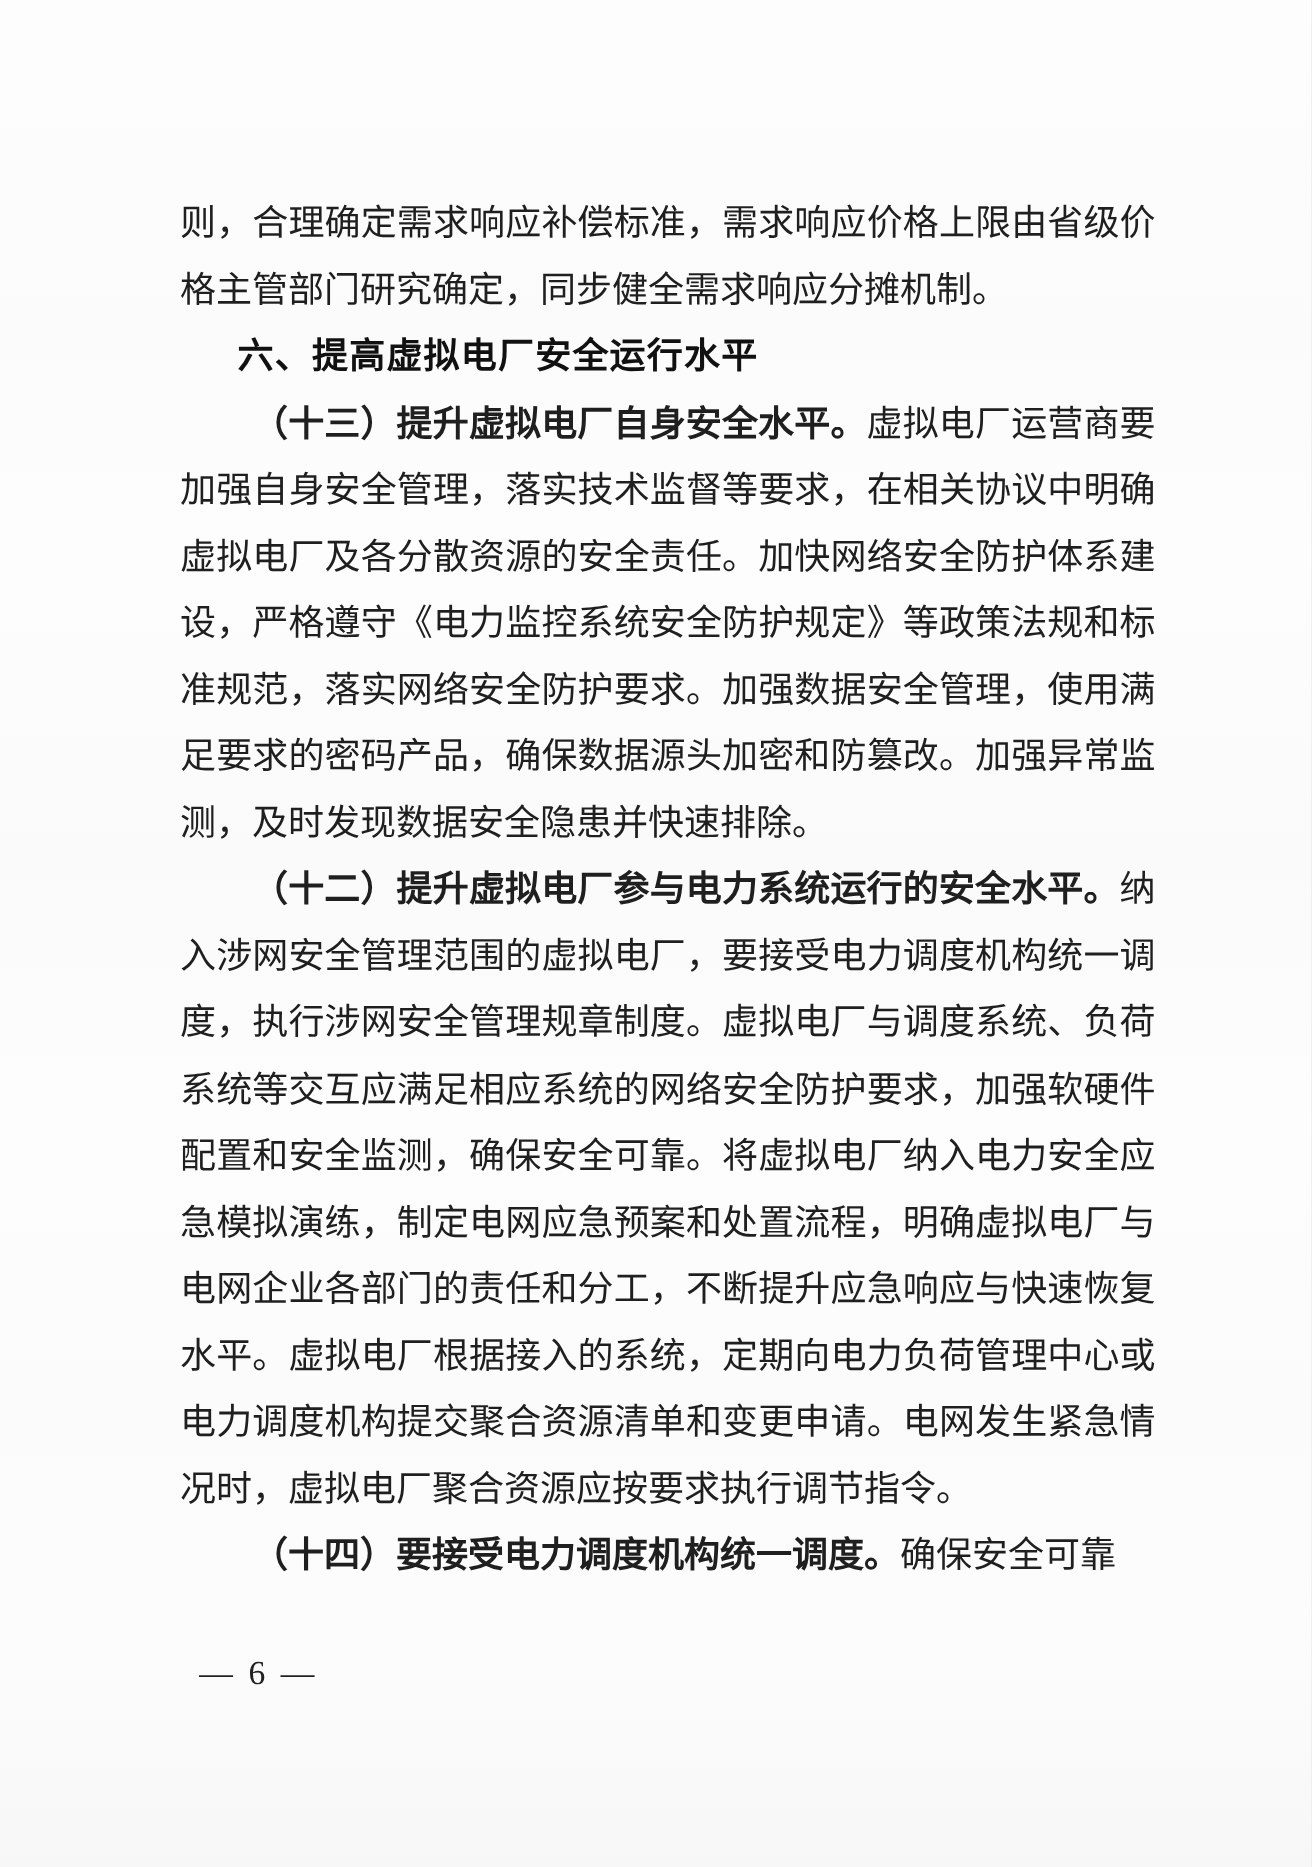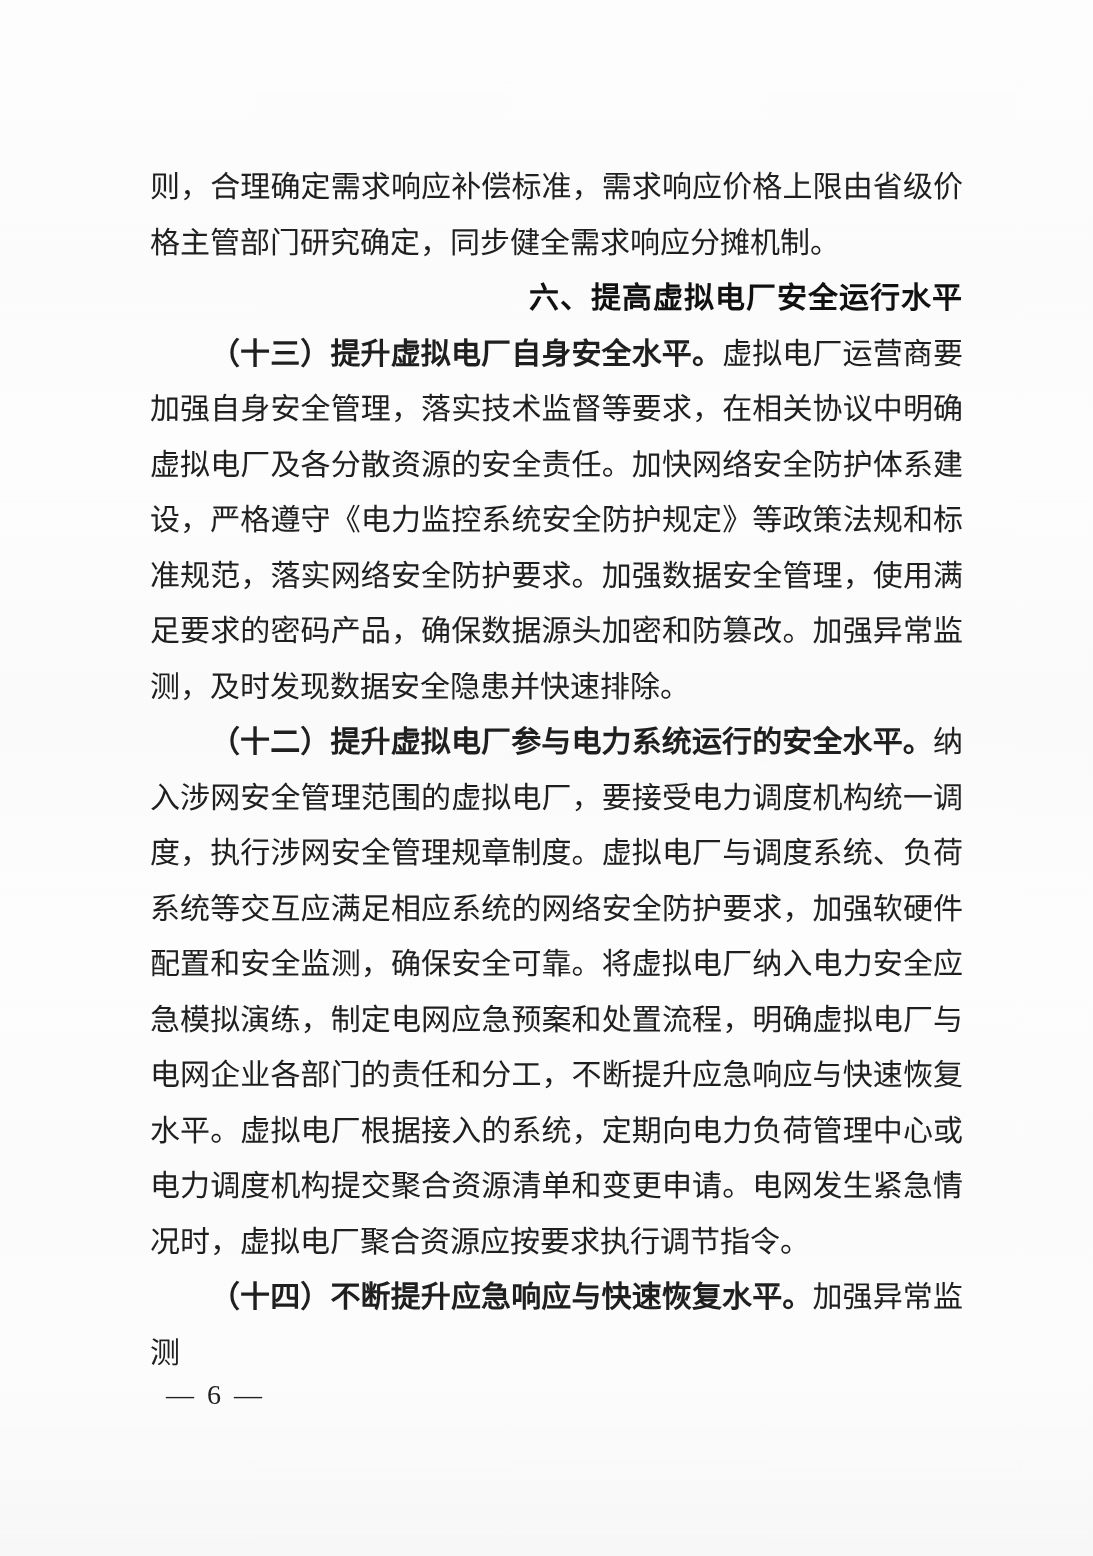--- a/index.html
+++ b/index.html
@@ -46,21 +46,20 @@
   }
   .heading {
     margin: 0;
     font-size: 30px;
     line-height: 55.5px;
     font-weight: 700;
     text-indent: 1.6em;
     color: #111;
     font-family: "Liberation Sans", "DejaVu Sans", sans-serif;
     letter-spacing: 1px;
-    text-align: right;
   }
   .page-footer {
     position: absolute;
     left: 166px;
     top: 1378px;
     font-size: 28px;
     line-height: 34px;
     color: #222;
     letter-spacing: 3px;
     font-family: "Liberation Serif", "DejaVu Serif", serif;
@@ -74,18 +73,18 @@
 
     <p class="para continuation">则，合理确定需求响应补偿标准，需求响应价格上限由省级价格主管部门研究确定，同步健全需求响应分摊机制。</p>
 
     <h2 class="heading">六、提高虚拟电厂安全运行水平</h2>
 
     <p class="para"><span class="lead">（十三）提升虚拟电厂自身安全水平。</span><span>虚拟电厂运营商要加强自身安全管理，落实技术监督等要求，在相关协议中明确虚拟电厂及各分散资源的安全责任。加快网络安全防护体系建设，严格遵守《电力监控系统安全防护规定》等政策法规和标准规范，落实网络安全防护要求。加强数据安全管理，使用满足要求的密码产品，确保数据源头加密和防篡改。加强异常监测，及时发现数据安全隐患并快速排除。</span></p>
 
     <p class="para"><span class="lead">（十二）提升虚拟电厂参与电力系统运行的安全水平。</span><span>纳入涉网安全管理范围的虚拟电厂，要接受电力调度机构统一调度，执行涉网安全管理规章制度。虚拟电厂与调度系统、负荷系统等交互应满足相应系统的网络安全防护要求，加强软硬件配置和安全监测，确保安全可靠。将虚拟电厂纳入电力安全应急模拟演练，制定电网应急预案和处置流程，明确虚拟电厂与电网企业各部门的责任和分工，不断提升应急响应与快速恢复水平。虚拟电厂根据接入的系统，定期向电力负荷管理中心或电力调度机构提交聚合资源清单和变更申请。电网发生紧急情况时，虚拟电厂聚合资源应按要求执行调节指令。</span></p>
 
 
-    <p class="para"><span class="lead">（十四）不断提升应急响应与快速恢复水平。</span><span>加强异常监测</span></p>
+    <p class="para"><span class="lead">（十四）要接受电力调度机构统一调度。</span><span>确保安全可靠</span></p>
 
   </main>
 
   <div class="page-footer">— 6 —</div>
 </div>
 
 </body></html>

